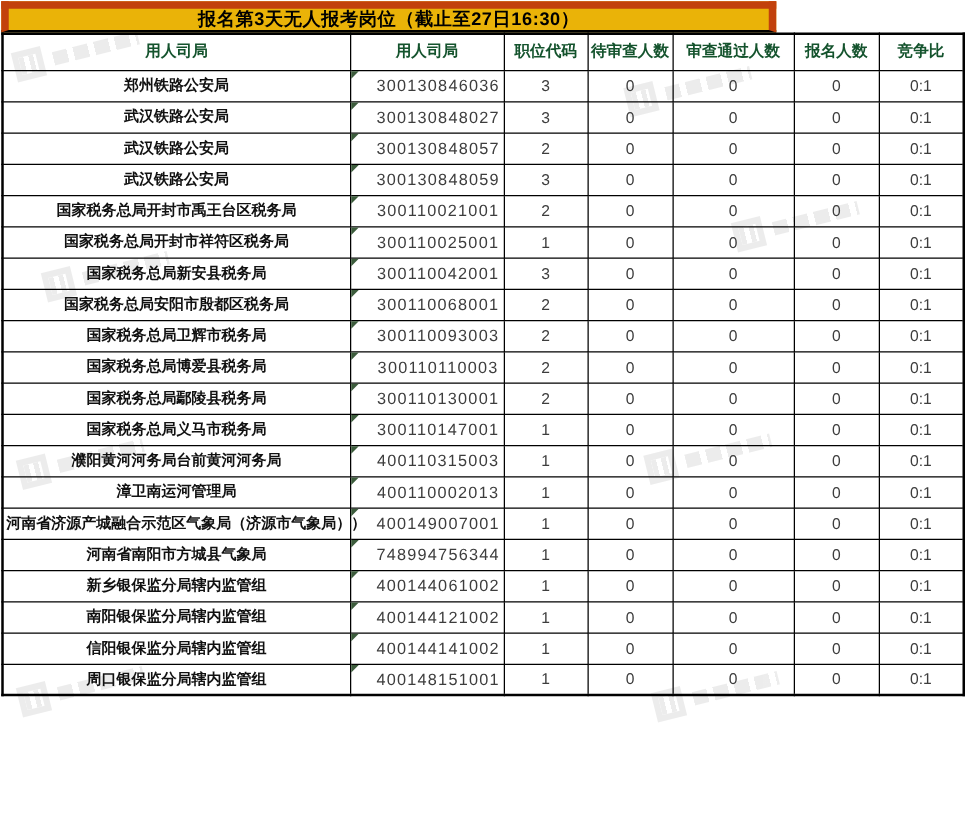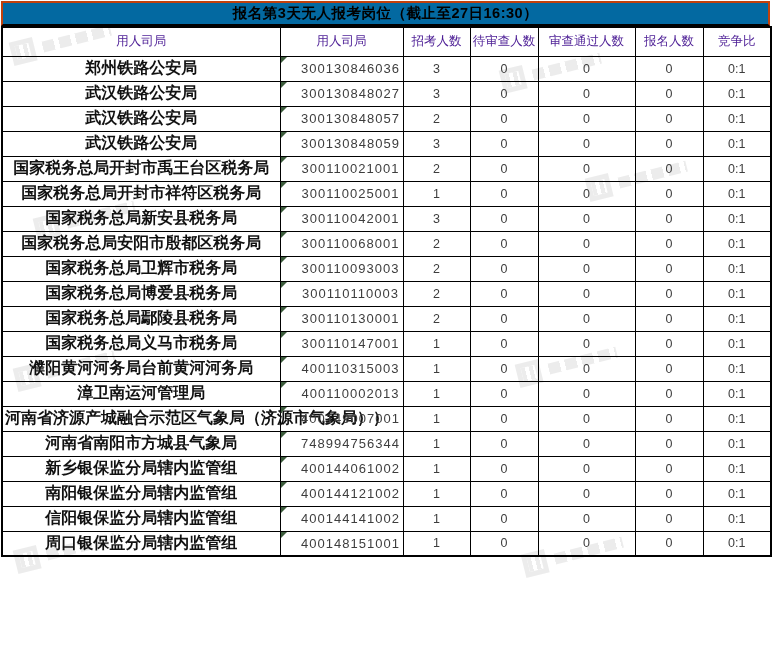--- a/index.html
+++ b/index.html
@@ -4,37 +4,37 @@
 <style>
   html,body{margin:0;padding:0;background:#ffffff;}
   body{
     width:773px;height:657px;position:relative;overflow:hidden;
     font-family:"Liberation Sans","DejaVu Sans",sans-serif;
     -webkit-font-smoothing:antialiased;
   }
   .sheet{position:relative;z-index:1;width:769px;margin:1px;}
   
   .title-bar{
-    box-sizing:border-box;width:769px;height:25px;
-    background:#0369a1;border:2px solid #c2410c;border-bottom:2px solid #000;
+    box-sizing:border-box;width:620px;height:25px;
+    background:#eab308;border:6px solid #c2410c;border-bottom:2px solid #000;
     display:flex;align-items:center;justify-content:center;
     font-size:14.5px;font-weight:bold;color:#000;letter-spacing:.5px;
   }
   
   table{border-collapse:collapse;table-layout:fixed;width:769px;background:transparent;}
   table{border:2px solid #000;}
   th,td{
     box-sizing:border-box;border:1px solid #000;
     text-align:center;vertical-align:middle;
     padding:0 2px;overflow:visible;white-space:nowrap;
     background:transparent;
   }
-  th{height:29px;font-size:12.5px;font-weight:normal;color:#4c1d95;}
+  th{height:29px;font-size:12.5px;font-weight:bold;color:#14532d;}
   td{height:25px;}
-  td.dept{font-size:16px;font-weight:bold;color:#111;}
+  td.dept{font-size:12px;font-weight:bold;color:#111;}
   td.code{font-size:13px;color:#3d3d3d;letter-spacing:1px;position:relative;padding-left:20px;}
   td.num,td.ratio{font-size:12.5px;color:#3d3d3d;}
   
   td.code::before{
     content:"";position:absolute;top:0;left:0;width:0;height:0;
     border-top:6px solid #3c5c3c;border-right:6px solid transparent;
   }
   
   .wm{position:absolute;z-index:0;opacity:.07;transform:rotate(-14deg);display:flex;align-items:center;gap:8px;}
   .wm-box{width:24px;height:24px;border:5px solid #000;box-sizing:border-box;
@@ -87,21 +87,21 @@
         <col style="width:67px">
       <col style="width:68px">
         <col style="width:97px">
         <col style="width:68px">
         <col style="width:68px">
     </colgroup>
     <thead>
       <tr>
         <th>用人司局</th>
         <th>用人司局</th>
-        <th>招考人数</th>
+        <th>职位代码</th>
         <th>待审查人数</th>
         <th>审查通过人数</th>
         <th>报名人数</th>
         <th>竞争比</th>
       </tr>
     </thead>
     <tbody>
         <tr>
     <td class="dept">郑州铁路公安局</td>
     <td class="code">300130846036</td>

